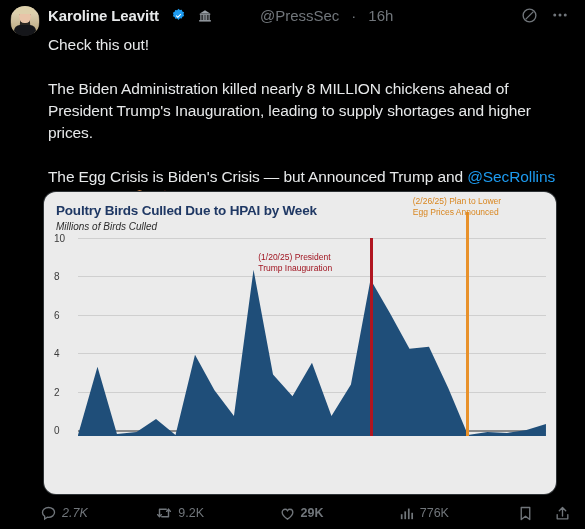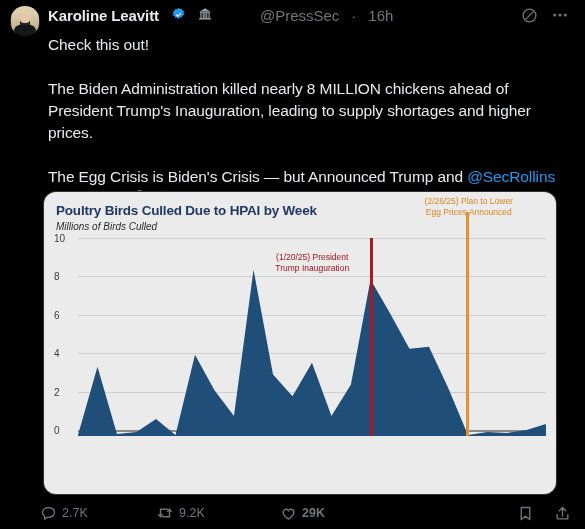--- a/index.html
+++ b/index.html
@@ -30,21 +30,21 @@
   }
   .avatar .body {
     position:absolute; left:4px; bottom:0; width:22px; height:11px;
     border-radius:6px 6px 0 0; background:#15161a;
   }
   .avatar .top-hair {
     position:absolute; left:5px; top:0; width:20px; height:8px;
     border-radius:10px 10px 3px 3px; background:#ddd0ab;
   }
 
-  .namerow { display:flex; align-items:flex-start; gap:12px; flex:1; min-width:0; padding-top:1px; }
+  .namerow { display:flex; align-items:center; gap:12px; flex:1; min-width:0; padding-top:1px; }
   .dispname { color:#e7e9ea; font-size:15px; font-weight:700; letter-spacing:-0.1px; white-space:nowrap; }
   .verified { width:15px; height:15px; flex:0 0 15px; display:block; }
   .govicon { width:14px; height:14px; flex:0 0 14px; display:block; }
   .handle { color:#71767b; font-size:15px; white-space:nowrap;margin-left:36px; }
   .sep { color:#71767b; font-size:15px; }
   .time { color:#71767b; font-size:15px; }
   .hdr-actions { display:flex; align-items:center; gap:13px; margin-left:auto; padding-right:2px; }
   .icon-btn { color:#71767b; display:flex; align-items:center; justify-content:center; cursor:pointer; }
 
   
@@ -83,32 +83,32 @@
   }
   .axisline {
     position:absolute; left:24px; right:0; height:1.5px; background:#8a8a8a;
   }
   .svgplot { position:absolute; left:24px; top:0; right:0; bottom:0; }
 
   .vline { position:absolute; width:3px; }
   .vline.red { background:#b01520; }
   .vline.orange { background:#e8912a; }
 
-  .annot { position:absolute; font-size:8.5px; line-height:11px; text-align:center; white-space:nowrap; }
+  .annot { position:absolute; font-size:8.5px; line-height:11px; white-space:nowrap; }
   .annot.red { color:#a01420; }
   .annot.orange { color:#d9861f; }
 
   
   .footer {
     position:absolute; left:40px; right:14px; top:500px;
     display:flex; align-items:center; height:26px;
   }
   .act { display:flex; align-items:center; gap:5px; color:#71767b; cursor:pointer; }
   .act-lbl { font-size:12.5px; color:#71767b; }
-  .f1 { width:116px; } .f2 { width:124px; } .f3 { width:120px;font-weight:bold; } .f4 { width:120px; }
+  .f1 { width:116px;font-style:italic; } .f2 { width:124px; } .f3 { width:120px;font-weight:bold; } .f4 { width:120px; }
   .fend { margin-left:auto; display:flex; align-items:center; gap:20px; }
 </style>
 </head>
 <body>
 
 <div class="tweet">
 
   <div class="hdr">
     <div class="avatar">
       <div class="hair-l"></div>
@@ -219,20 +219,29 @@
       <span class="act-lbl">9.2K</span>
     </div>
 
     <div class="act f3">
       <svg width="17" height="17" viewBox="0 0 24 24">
         <path fill="none" stroke="#71767b" stroke-width="1.9" d="M12 20s-7.5-4.7-7.5-9.6c0-2.5 1.9-4.4 4.2-4.4 1.6 0 2.7.9 3.3 1.9.6-1 1.7-1.9 3.3-1.9 2.3 0 4.2 1.9 4.2 4.4C19.5 15.3 12 20 12 20z"></path>
       </svg>
       <span class="act-lbl">29K</span>
     </div>
 
+    <div class="act f4">
+      <svg width="17" height="17" viewBox="0 0 24 24">
+        <rect x="4" y="13" width="2.4" height="7" fill="#71767b"></rect>
+        <rect x="9" y="9" width="2.4" height="11" fill="#71767b"></rect>
+        <rect x="14" y="5" width="2.4" height="15" fill="#71767b"></rect>
+        <rect x="18.8" y="11" width="2.4" height="9" fill="#71767b"></rect>
+      </svg>
+      <span class="act-lbl">776K</span>
+    </div>
 
     <div class="fend">
       <span class="act">
         <svg width="17" height="17" viewBox="0 0 24 24">
           <path fill="none" stroke="#71767b" stroke-width="1.9" stroke-linejoin="round" d="M6 3.5h12v17l-6-4.6-6 4.6z"></path>
         </svg>
       </span>
       <span class="act">
         <svg width="17" height="17" viewBox="0 0 24 24">
           <path fill="none" stroke="#71767b" stroke-width="1.9" stroke-linecap="round" stroke-linejoin="round" d="M12 15.5V3.5M12 3.5L7.5 8M12 3.5L16.5 8M4.5 13.5v6h15v-6"></path>

